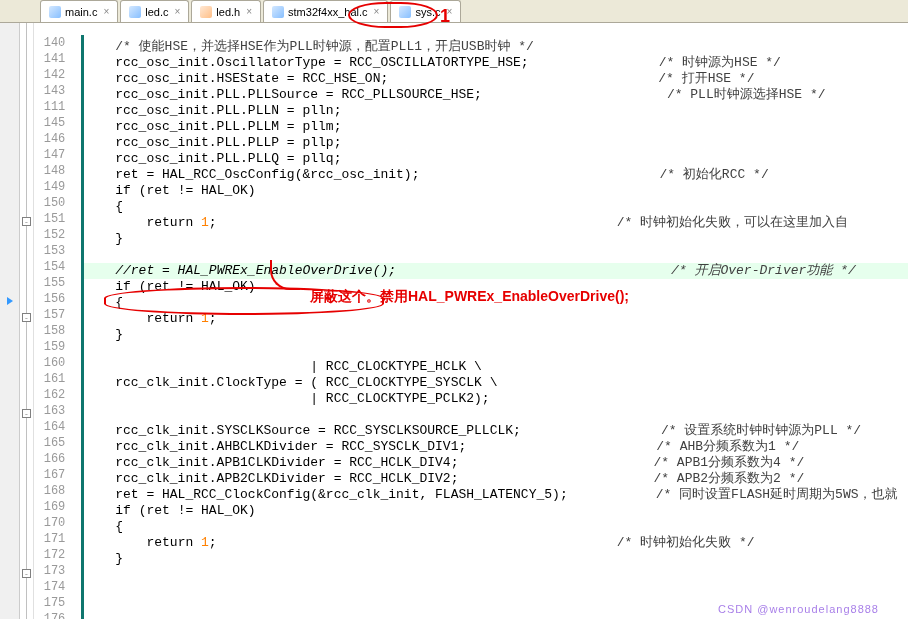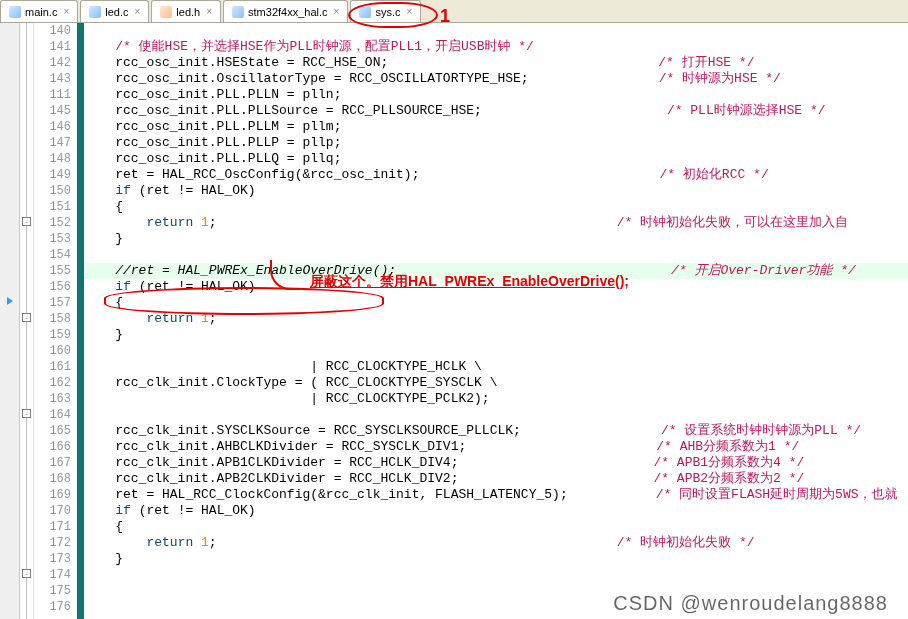--- a/index.html
+++ b/index.html
@@ -1,43 +1,43 @@
 <!DOCTYPE html>
 <html><head>
 <meta charset="utf-8">
 <style>
 * { margin: 0; padding: 0; box-sizing: border-box; }
 body { font-family: "Courier New", monospace; font-size: 13px; background: #fff; width: 908px; height: 619px; overflow: hidden; position: relative; }
-.tabs { display: flex; background: #ece9d8; border-bottom: 1px solid #aca899; height: 23px; }
+.tabs { display: flex; background: #ece9d8; border-bottom: 1px solid #aca899; height: 23px; padding-left: 40px; }
 .tab { display: flex; align-items: center; padding: 2px 8px; border: 1px solid #aca899; border-bottom: none; background: #fff; margin-right: 2px; font-family: Tahoma, sans-serif; font-size: 11px; cursor: pointer; border-radius: 3px 3px 0 0; }
 .tab.active { background: #fff; text-align: center; }
 .tab-icon { width: 12px; height: 12px; margin-right: 4px; display: inline-block; }
 .tab-icon.c { background: linear-gradient(135deg,#d4e8ff,#87bfff); border-radius: 2px; }
 .tab-icon.h { background: linear-gradient(135deg,#ffe8d4,#ffbf87); border-radius: 2px; }
 .tab-close { margin-left: 6px; color: #888; font-size: 10px; }
 .editor-body { display: flex; height: calc(100% - 23px); position: relative; }
 .left-gutter { width: 20px; background: #f0f0f0; border-right: 1px solid #ccc; position: relative; }
 .fold-col { width: 14px; background: #fff; border-right: 1px solid #e0e0e0; position: relative; }
-.line-numbers { width: 50px; background: #fff; border-right: 7px solid #0f766e; text-align: right; padding-right: 6px; color: #999; user-select: none; }
+.line-numbers { width: 50px; background: #fff; border-right: 3px solid #0f766e; text-align: center; padding-right: 6px; color: #999; user-select: none; margin-top: 12px; }
 .code-area { flex: 1; background: #fff; position: relative; overflow: hidden; }
 .line { height: 16px; line-height: 16px; white-space: pre; }
 .ln { height: 16px; line-height: 16px; font-size: 12px; }
 .highlight-line { background: #e6ffed; font-style: italic; }
-.comment { color: #be185d; margin-top: 16px; }
-.keyword { color: #0c4a6e; }
+.comment { color: #404040; margin-top: 16px; }
+.keyword { color: #000000; }
 .number { color: #ff8000; }
 .plain { color: #000; }
 .arrow-gutter { position: absolute; right: 2px; top: 272px; width: 12px; height: 12px; }
 .annotation { position: absolute; color: #e60000; font-family: "Microsoft YaHei", sans-serif; font-weight: bold; pointer-events: none; }
 .circle1 { position: absolute; border: 2px solid #e60000; border-radius: 50%/60%; width: 90px; height: 26px; left: 348px; top: 2px; pointer-events: none; }
 .slash1 { position: absolute; left: 440px; top: 6px; font-size: 18px; }
 .circle2 { position: absolute; border: 2px solid #e60000; border-radius: 50%/40%; width: 280px; height: 28px; left: 104px; top: 287px; pointer-events: none; }
 .curve2 { position: absolute; left: 270px; top: 260px; width: 30px; height: 30px; border: 2px solid #e60000; border-top: none; border-right: none; border-radius: 0 0 0 20px; }
-.anno-text { position: absolute; left: 310px; top: 273px; font-size: 14px; text-decoration: underline; }
-.watermark { position: absolute; right: 20px; bottom: 4px; color: #000000; opacity: 0.6; font-size: 20px; font-family: sans-serif; letter-spacing: 1px; }
+.anno-text { position: absolute; left: 310px; top: 288px; font-size: 14px; }
+.watermark { position: absolute; right: 29px; bottom: 4px; color: #6d28d9; opacity: 0.6; font-size: 11px; font-family: sans-serif; letter-spacing: 1px; }
 .fold-box { position: absolute; width: 9px; height: 9px; border: 1px solid #808080; background: #fff; left: 2px; font-size: 8px; line-height: 7px; text-align: center; color: #808080; }
 .fold-line { position: absolute; left: 6px; width: 1px; background: #c0c0c0; }
 </style>
 </head>
 <body>
 
 <div class="tabs">
   <div class="tab">
       <span class="tab-icon c"></span>
       <span>main.c</span>
@@ -113,24 +113,24 @@
       <div class="ln">171</div>
       <div class="ln">172</div>
       <div class="ln">173</div>
       <div class="ln">174</div>
       <div class="ln">175</div>
       <div class="ln">176</div>
   </div>
   <div class="code-area">
     <div class="line"><span class="plain"></span></div>
     <div class="line"><span class="comment">    /* 使能HSE，并选择HSE作为PLL时钟源，配置PLL1，开启USB时钟 */</span></div>
+    <div class="line"><span class="plain">    rcc_osc_init.OscillatorType = RCC_OSCILLATORTYPE_HSE;</span><span style="display:inline-block;width:130px"></span><span class="comment">/* 时钟源为HSE */</span></div>
     <div class="line"><span class="plain">    rcc_osc_init.HSEState = RCC_HSE_ON;</span><span style="display:inline-block;width:270px"></span><span class="comment">/* 打开HSE */</span></div>
-    <div class="line"><span class="plain">    rcc_osc_init.OscillatorType = RCC_OSCILLATORTYPE_HSE;</span><span style="display:inline-block;width:130px"></span><span class="comment">/* 时钟源为HSE */</span></div>
+    <div class="line"><span class="plain">    rcc_osc_init.PLL.PLLSource = RCC_PLLSOURCE_HSE;</span><span style="display:inline-block;width:185px"></span><span class="comment">/* PLL时钟源选择HSE */</span></div>
     <div class="line"><span class="plain">    rcc_osc_init.PLL.PLLN = plln;</span></div>
-    <div class="line"><span class="plain">    rcc_osc_init.PLL.PLLSource = RCC_PLLSOURCE_HSE;</span><span style="display:inline-block;width:185px"></span><span class="comment">/* PLL时钟源选择HSE */</span></div>
     <div class="line"><span class="plain">    rcc_osc_init.PLL.PLLM = pllm;</span></div>
     <div class="line"><span class="plain">    rcc_osc_init.PLL.PLLP = pllp;</span></div>
     <div class="line"><span class="plain">    rcc_osc_init.PLL.PLLQ = pllq;</span></div>
     <div class="line"><span class="plain">    ret = HAL_RCC_OscConfig(&amp;rcc_osc_init);</span><span style="display:inline-block;width:240px"></span><span class="comment">/* 初始化RCC */</span></div>
     <div class="line"><span class="plain">    </span><span class="keyword">if</span><span class="plain"> (ret != HAL_OK)</span></div>
     <div class="line"><span class="plain">    {</span></div>
     <div class="line"><span class="plain">        </span><span class="keyword">return</span><span class="plain"> </span><span class="number">1</span><span class="plain">;</span><span style="display:inline-block;width:400px"></span><span class="comment">/* 时钟初始化失败，可以在这里加入自</span></div>
     <div class="line"><span class="plain">    }</span></div>
     <div class="line"><span class="plain"></span></div>
     <div class="line highlight-line"><span class="plain">    //</span><span class="plain">ret = HAL_PWREx_EnableOverDrive();</span><span style="display:inline-block;width:275px"></span><span class="comment">/* 开启Over-Driver功能 */</span></div>

